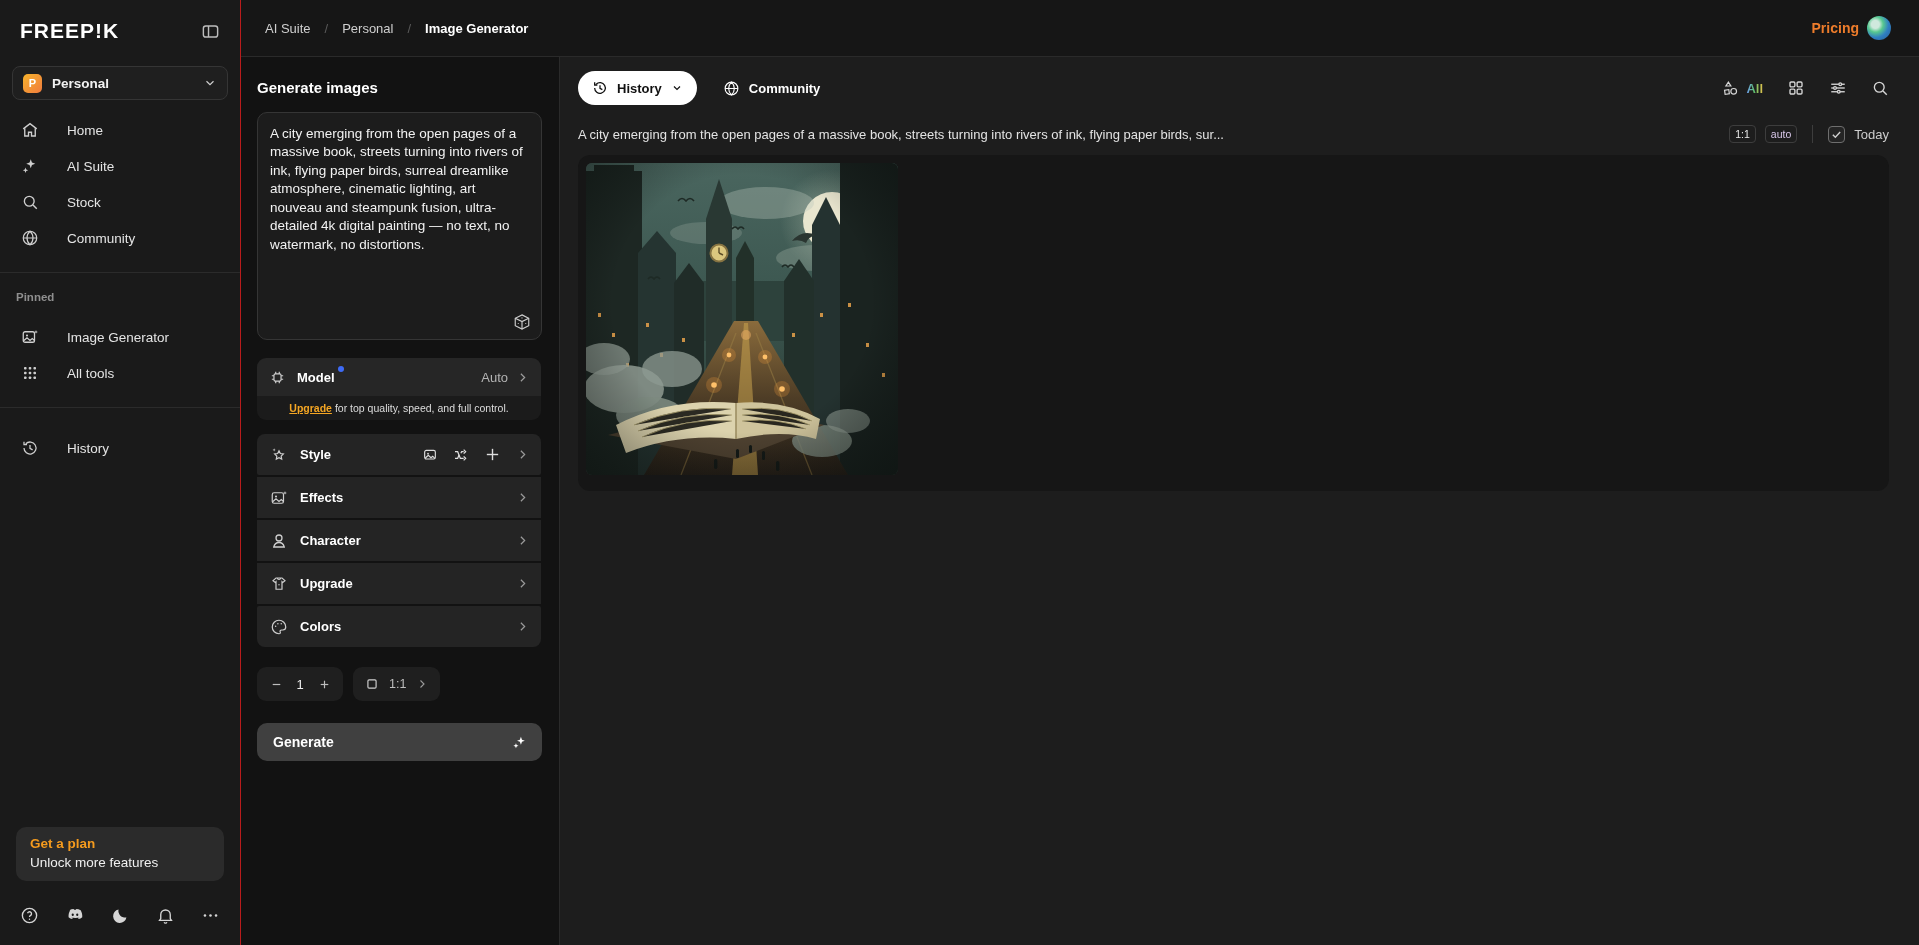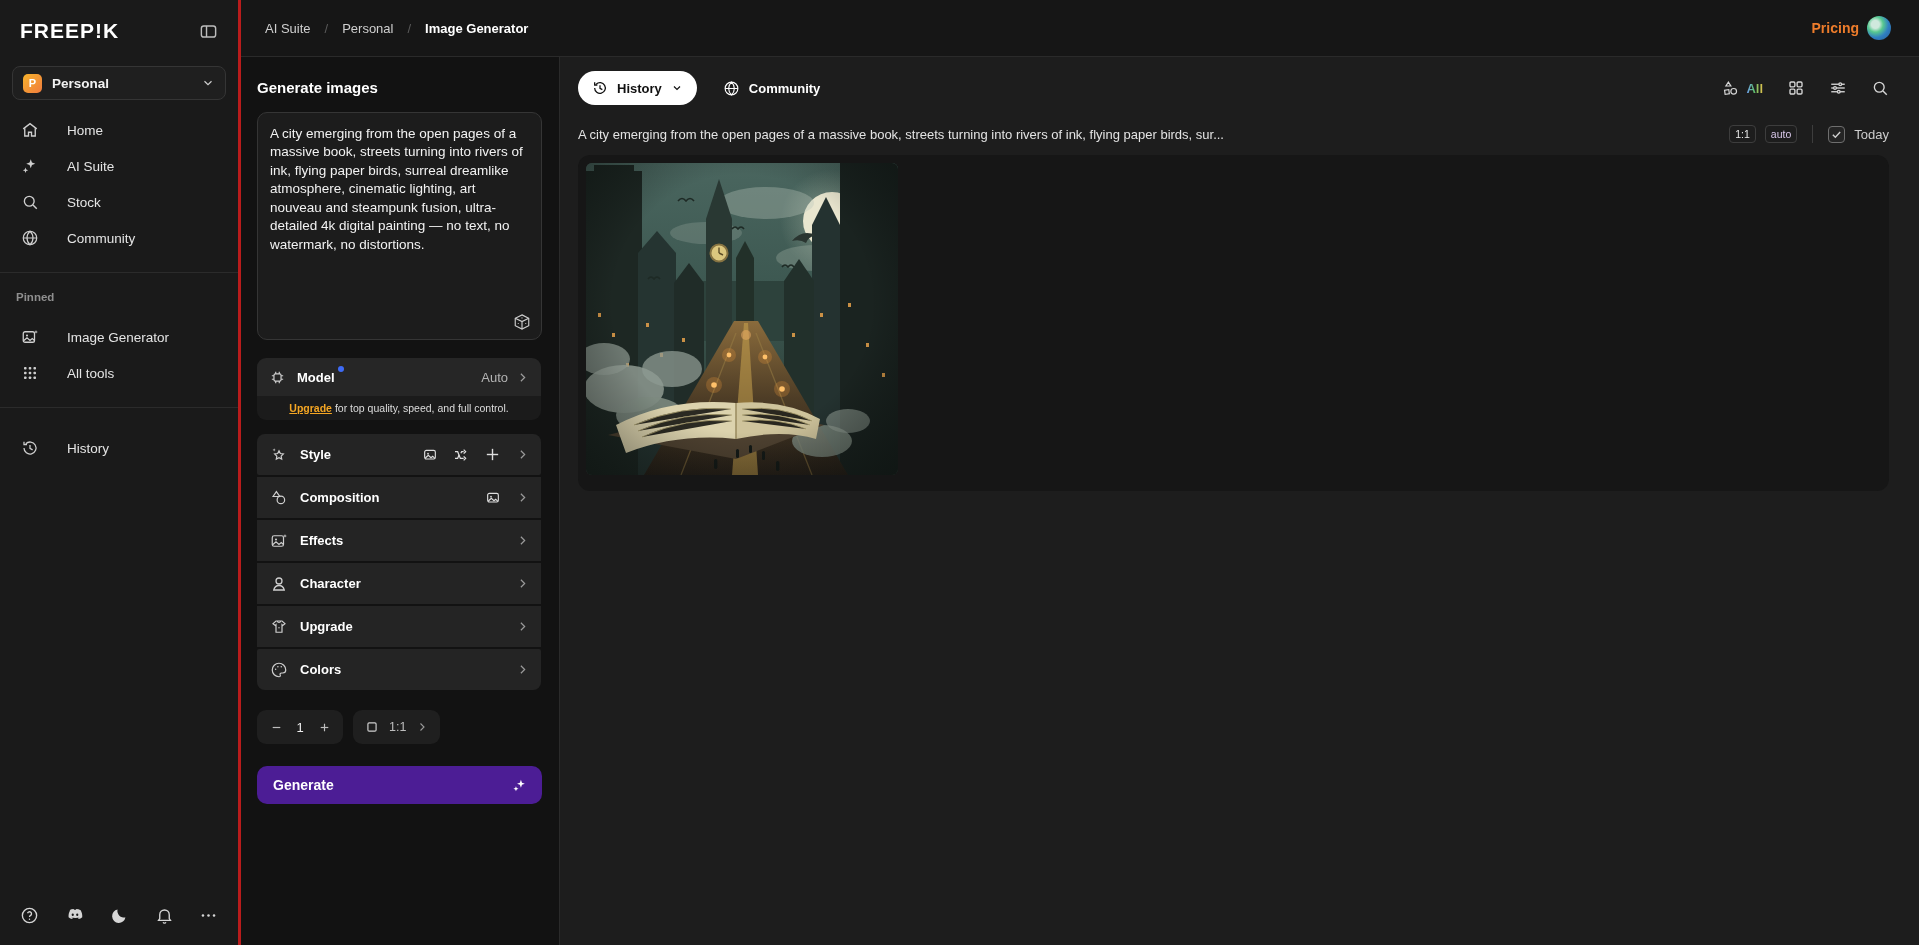--- a/index.html
+++ b/index.html
@@ -3,21 +3,21 @@
 <meta charset="utf-8">
 <style>
   * { margin:0; padding:0; box-sizing:border-box; }
   html,body { width:1919px; height:945px; overflow:hidden; background:#1d1d1d;
     font-family:"Liberation Sans", sans-serif; color:#e8e8e8; }
   svg { display:block; }
   .ico { color:#cfcfcf; flex:none; }
 
   
   .sidebar { position:absolute; left:0; top:0; width:241px; height:945px;
-    background:#1a1a1a; border-right:3px solid #b91c1c; display:flex; flex-direction:column; z-index:5; }
+    background:#1a1a1a; border-right:1px solid #b91c1c; display:flex; flex-direction:column; z-index:5; }
   .logo-row { height:62px; display:flex; align-items:center; justify-content:space-between; padding:0 20px; }
   .logo { font-size:21px; font-weight:800; letter-spacing:1px; color:#fff; cursor:pointer; }
   .panel-toggle { cursor:pointer; color:#bdbdbd; }
   .workspace { margin:4px 12px 6px; height:34px; border:1px solid #353535; border-radius:8px;
     display:flex; align-items:center; gap:10px; padding:0 10px; cursor:pointer; background:#1f1f1f; }
   .ws-badge { width:19px; height:19px; border-radius:5px; background:linear-gradient(135deg,#f7b32b,#f07c3e);
     color:#fff; font-size:11px; font-weight:700; display:flex; align-items:center; justify-content:center; }
   .ws-name { font-size:13.5px; font-weight:600; flex:1; color:#f2f2f2; }
   .nav { margin-top:6px; }
   .nav-item { height:36px; display:flex; align-items:center; gap:28px; padding:0 21px;
@@ -70,21 +70,21 @@
   .acc-actions { display:flex; align-items:center; gap:15px; color:#dedede; }
   .chev { color:#9b9b9b; }
   .controls-row { margin-top:20px; display:flex; gap:10px; }
   .pill { height:34px; background:#1f1f1f; border-radius:9px; display:flex; align-items:center; cursor:pointer; }
   .qty-pill { padding:0 6px; }
   .qty-btn { width:26px; height:28px; display:flex; align-items:center; justify-content:center;
     color:#bdbdbd; cursor:pointer; border-radius:6px; }
   .qty-val { width:22px; text-align:center; font-size:13px; color:#eee; }
   .ar-pill { padding:0 12px; gap:10px; }
   .ar-val { font-size:12.5px; color:#bdbdbd; }
-  .generate-btn { margin-top:22px; height:38px; width:285px; background:#4c1d95; border:none; border-radius:10px;
+  .generate-btn { margin-top:22px; height:38px; width:285px; background:#404040; border:none; border-radius:10px;
     display:flex; align-items:center; justify-content:space-between; padding:0 14px 0 16px; cursor:pointer; }
   .generate-label { color:#fff; font-size:14px; font-weight:600; }
 
   
   .main { position:absolute; left:560px; top:57px; width:1359px; height:888px; background:#1d1d1d; }
   .main-header { height:62px; display:flex; align-items:center; justify-content:space-between; padding:0 30px 0 18px; }
   .mh-left { display:flex; align-items:center; gap:26px; }
   .history-pill { height:34px; background:#ffffff; color:#111; border-radius:17px; display:flex;
     align-items:center; gap:9px; padding:0 14px; cursor:pointer; }
   .history-pill span { font-size:13px; font-weight:700; }
@@ -217,20 +217,24 @@
             <polyline points="4 3.5 4 7.5 8 7.5"></polyline>
             <polyline points="12 8 12 12.5 15.5 14.5"></polyline>
           </svg>
       </span>
       <span>History</span>
     </div>
   </div>
 
   <div class="spacer"></div>
 
+  <div class="plan-card">
+    <div class="plan-title">Get a plan</div>
+    <div class="plan-sub">Unlock more features</div>
+  </div>
 
   <div class="side-footer">
     <span class="foot-btn">
       <svg width="19" height="19" viewBox="0 0 24 24" fill="none" stroke="currentColor" stroke-width="1.7">
           <circle cx="12" cy="12" r="9"></circle>
           <path d="M9.6 9.2a2.5 2.5 0 1 1 3.4 2.9c-.8.35-1 .9-1 1.9"></path>
           <circle cx="12" cy="16.8" r="0.9" fill="currentColor" stroke="none"></circle>
         </svg>
     </span>
     <span class="foot-btn">
@@ -347,43 +351,20 @@
             </svg>
         </span>
         <span class="chev">
           <svg width="13" height="13" viewBox="0 0 24 24" fill="none" stroke="currentColor" stroke-width="2.2">
               <polyline points="9 5 16 12 9 19"></polyline>
             </svg>
         </span>
       </span>
     </div>
 
-    <div class="acc-row">
-      <span class="ico">
-        <svg width="18" height="18" viewBox="0 0 24 24" fill="none" stroke="currentColor" stroke-width="1.6">
-            <path d="M4 10 8.5 3.5 13 10z"></path>
-            <circle cx="14.5" cy="14.5" r="5"></circle>
-          </svg>
-      </span>
-      <span class="acc-label">Composition</span>
-      <span class="acc-actions">
-        <span>
-          <svg width="16" height="16" viewBox="0 0 24 24" fill="none" stroke="currentColor" stroke-width="1.7">
-              <rect x="4" y="5" width="16" height="13" rx="2.5"></rect>
-              <circle cx="9" cy="10" r="1.3" fill="currentColor" stroke="none"></circle>
-              <path d="M5 16.5 9.5 12.5l4 3.5 2.5-2 3 2.6"></path>
-            </svg>
-        </span>
-        <span class="chev">
-          <svg width="13" height="13" viewBox="0 0 24 24" fill="none" stroke="currentColor" stroke-width="2.2">
-              <polyline points="9 5 16 12 9 19"></polyline>
-            </svg>
-        </span>
-      </span>
-    </div>
 
     <div class="acc-row">
       <span class="ico">
         <svg width="18" height="18" viewBox="0 0 24 24" fill="none" stroke="currentColor" stroke-width="1.6">
             <rect x="3" y="5" width="15" height="14" rx="2.5"></rect>
             <circle cx="8" cy="10" r="1.4" fill="currentColor" stroke="none"></circle>
             <path d="M3.5 17l4.5-4 4 3.5 3-2.5 3 2.6"></path>
             <path d="M20 2.6l.7 1.9 1.9.7-1.9.7-.7 1.9-.7-1.9-1.9-.7 1.9-.7z" fill="currentColor" stroke="none"></path>
           </svg>
       </span>

